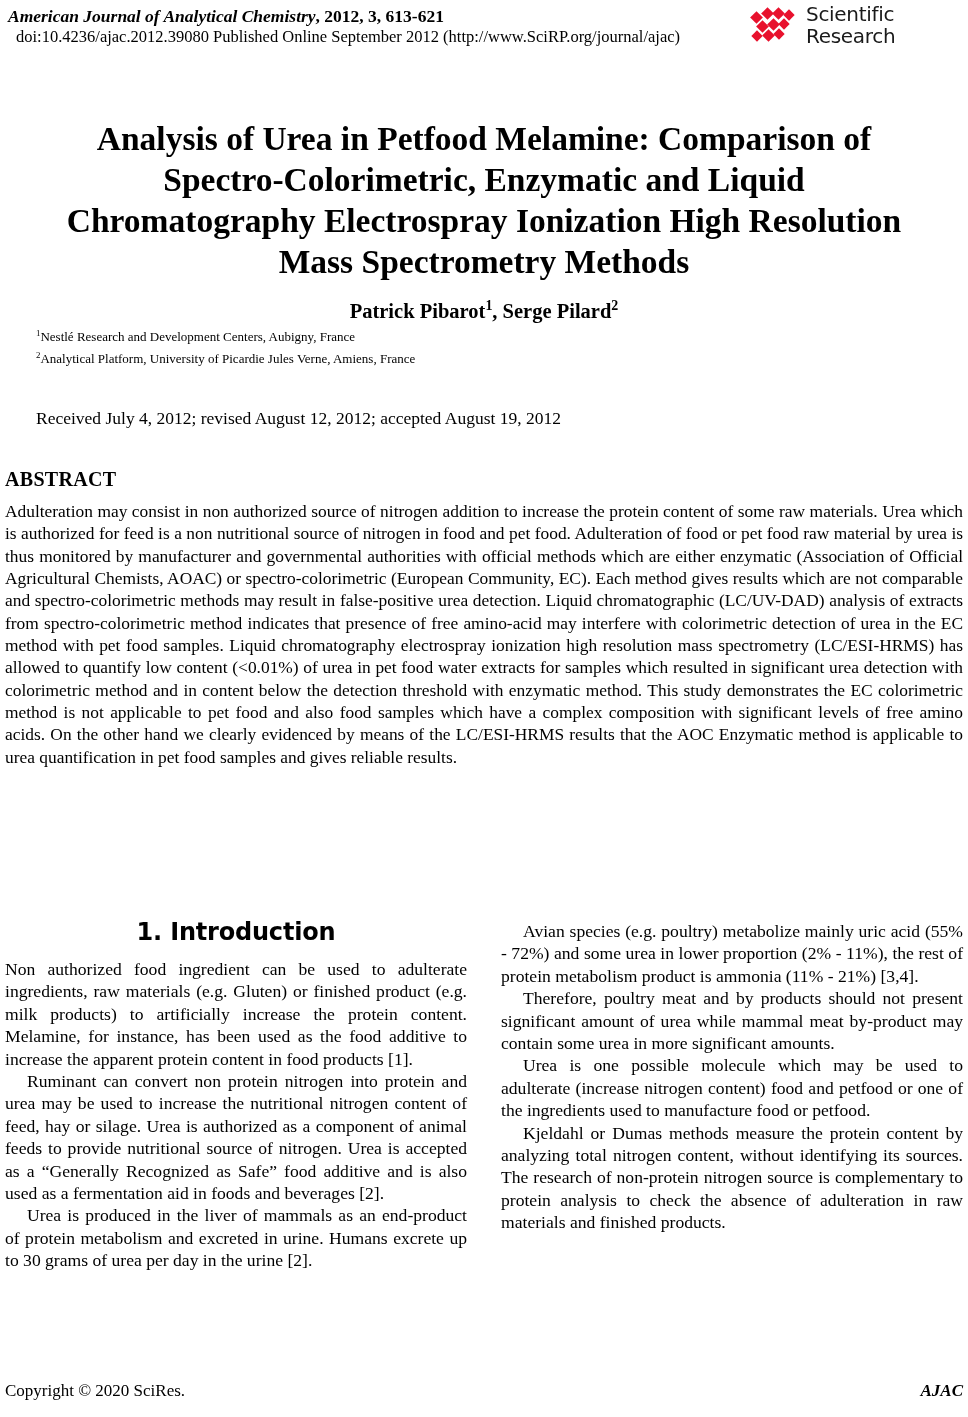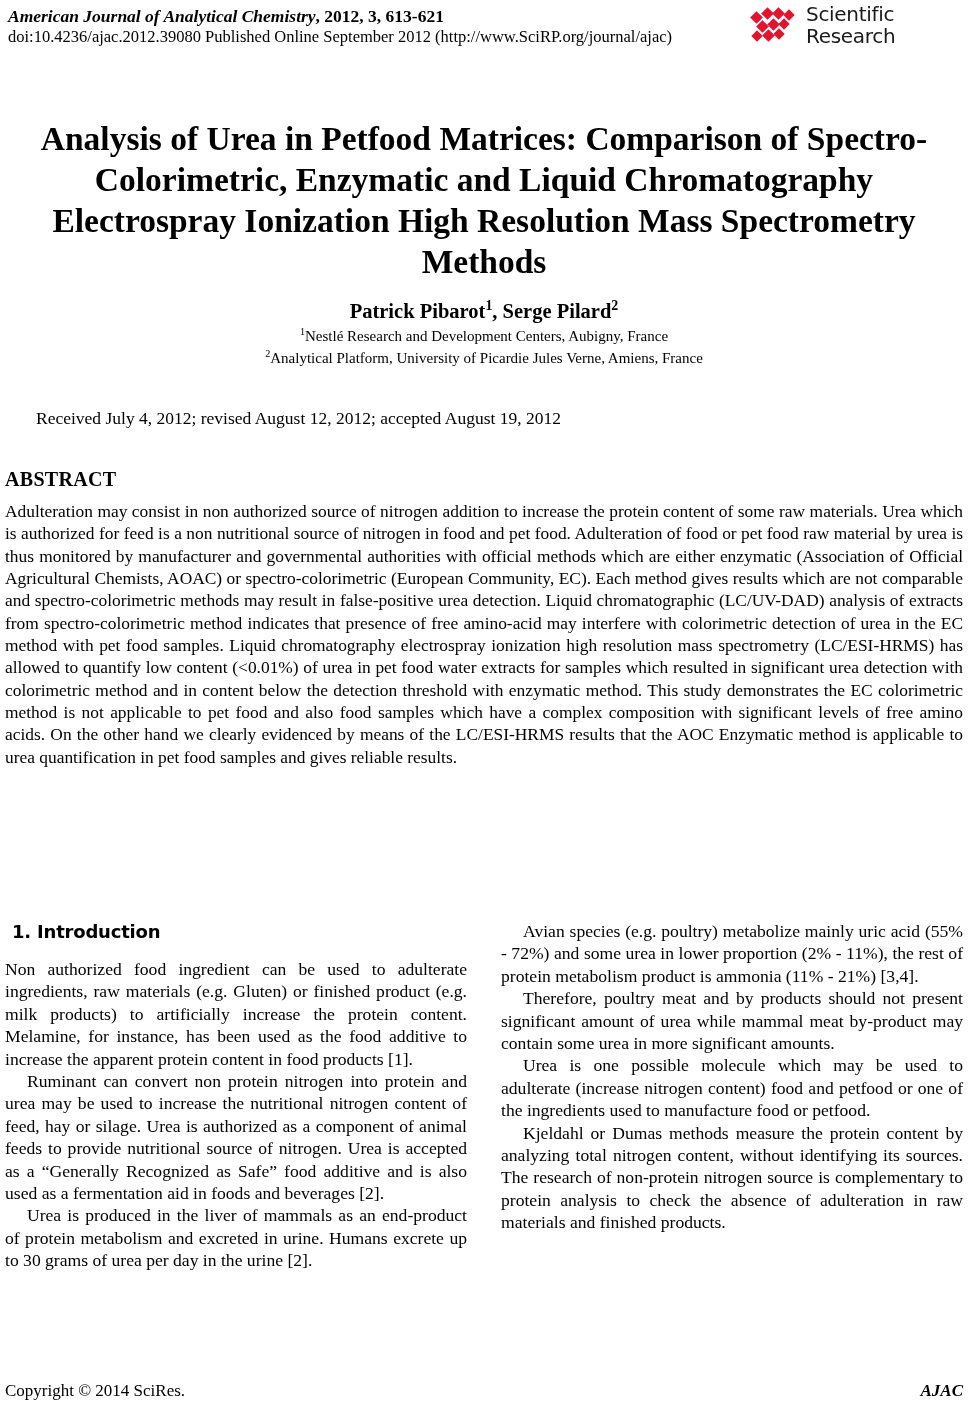--- a/index.html
+++ b/index.html
@@ -39,20 +39,21 @@
     font-style: italic;
     font-weight: bold;
   }
   .runhead-line1 .jvol {
     font-weight: bold;
   }
   .runhead-line2 {
     font-size: 16.5px;
     line-height: 20px;
     white-space: nowrap;
+    margin-left: 8px;
   }
 
   
   .logo {
     position: absolute;
     top: 3px;
     right: 2px;
     width: 142px;
     height: 46px;
   }
@@ -96,22 +97,21 @@
     text-align: center;
     font-size: 20.5px;
     font-weight: bold;
     line-height: 25px;
   }
   .affils {
     position: absolute;
     top: 326px;
     left: 36px;
     width: 896px;
-    text-align: center;
-    font-size: 15px;
+    font-size: 13px;
     line-height: 21.5px;
   }
   sup {
     font-size: 0.68em;
     vertical-align: super;
     line-height: 0;
   }
 
   .dates {
     position: absolute;
@@ -163,25 +163,26 @@
     width: 958px;
     height: 440px;
     display: flex;
     justify-content: space-between;
   }
   .col {
     width: 462px;
   }
   .sec-head {
     font-family: "DejaVu Sans", "Liberation Sans", sans-serif;
-    font-size: 18px;
+    font-size: 24px;
     font-weight: bold;
     line-height: 24px;
-    margin: 0 0 14px 7px;
+    margin: 0 0 14px 0;
     letter-spacing: -0.2px;
+    text-align: center;
   }
   .col p {
     margin: 0;
     font-size: 17.6px;
     line-height: 22.4px;
     text-align: justify;
     text-justify: inter-word;
   }
   .col p.indent {
     text-indent: 22px;
@@ -227,21 +228,21 @@
         <rect x="14" y="24" width="9" height="9" transform="rotate(45 18.5 28.5)"></rect>
         <rect x="25" y="23" width="8" height="8" transform="rotate(45 29 27)"></rect>
       </g>
     </svg>
     <div class="logo-text">
       <div>Scientific</div>
       <div>Research</div>
     </div>
   </div>
 
-  <h1 class="title">Analysis of Urea in Petfood Matrices: Comparison of Spectro-Colorimetric, Enzymatic and Liquid Chromatography Electrospray Ionization High Resolution Mass Spectrometry Methods</h1>
+  <h1 class="title">Analysis of Urea in Petfood Melamine: Comparison of Spectro-Colorimetric, Enzymatic and Liquid Chromatography Electrospray Ionization High Resolution Mass Spectrometry Methods</h1>
 
   <div class="authors"><span>Patrick Pibarot</span><sup>1</sup><span>, </span><span>Serge Pilard</span><sup>2</sup></div>
 
   <div class="affils">
     <div><sup>1</sup><span>Nestlé Research and Development Centers, Aubigny, France</span></div>
     <div><sup>2</sup><span>Analytical Platform, University of Picardie Jules Verne, Amiens, France</span></div>
   </div>
 
   <div class="dates">Received July 4, 2012; revised August 12, 2012; accepted August 19, 2012</div>
 
@@ -258,17 +259,17 @@
     </div>
     <div class="col">
       <p class="indent">Avian species (e.g. poultry) metabolize mainly uric acid (55% - 72%) and some urea in lower proportion (2% - 11%), the rest of protein metabolism product is ammonia (11% - 21%) [3,4].</p>
       <p class="indent">Therefore, poultry meat and by products should not present significant amount of urea while mammal meat by-product may contain some urea in more significant amounts.</p>
       <p class="indent">Urea is one possible molecule which may be used to adulterate (increase nitrogen content) food and petfood or one of the ingredients used to manufacture food or petfood.</p>
       <p class="indent">Kjeldahl or Dumas methods measure the protein content by analyzing total nitrogen content, without identifying its sources. The research of non-protein nitrogen source is complementary to protein analysis to check the absence of adulteration in raw materials and finished products.</p>
     </div>
   </div>
 
   <div class="footer">
-    <div class="left">Copyright © 2014 SciRes.</div>
+    <div class="left">Copyright © 2020 SciRes.</div>
     <div class="right">AJAC</div>
   </div>
 
 </div>
 
 </body></html>

